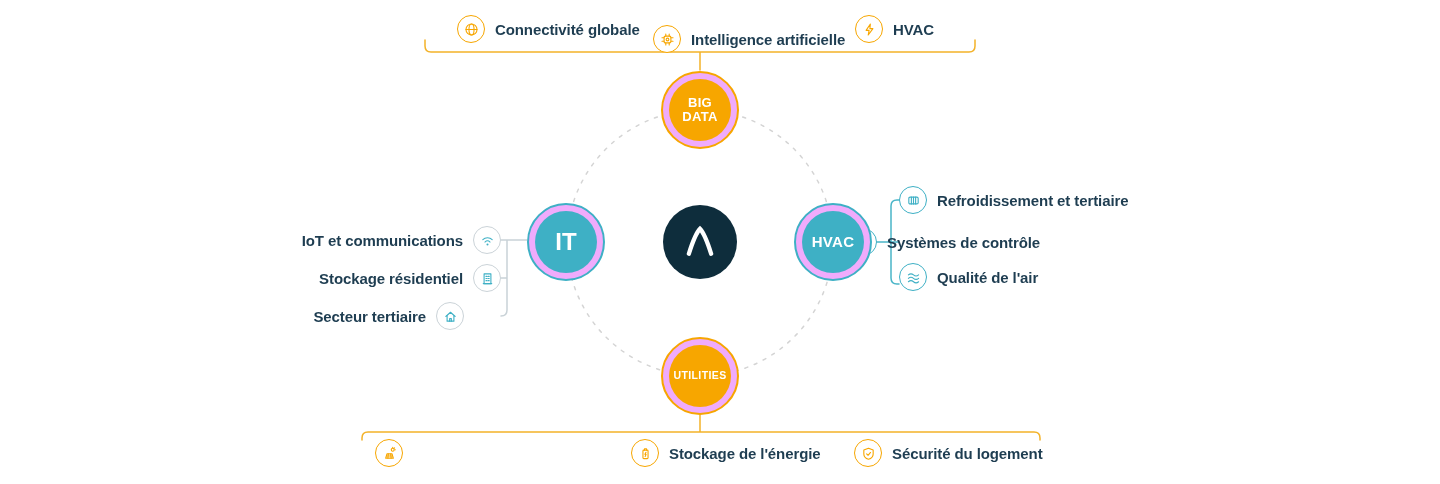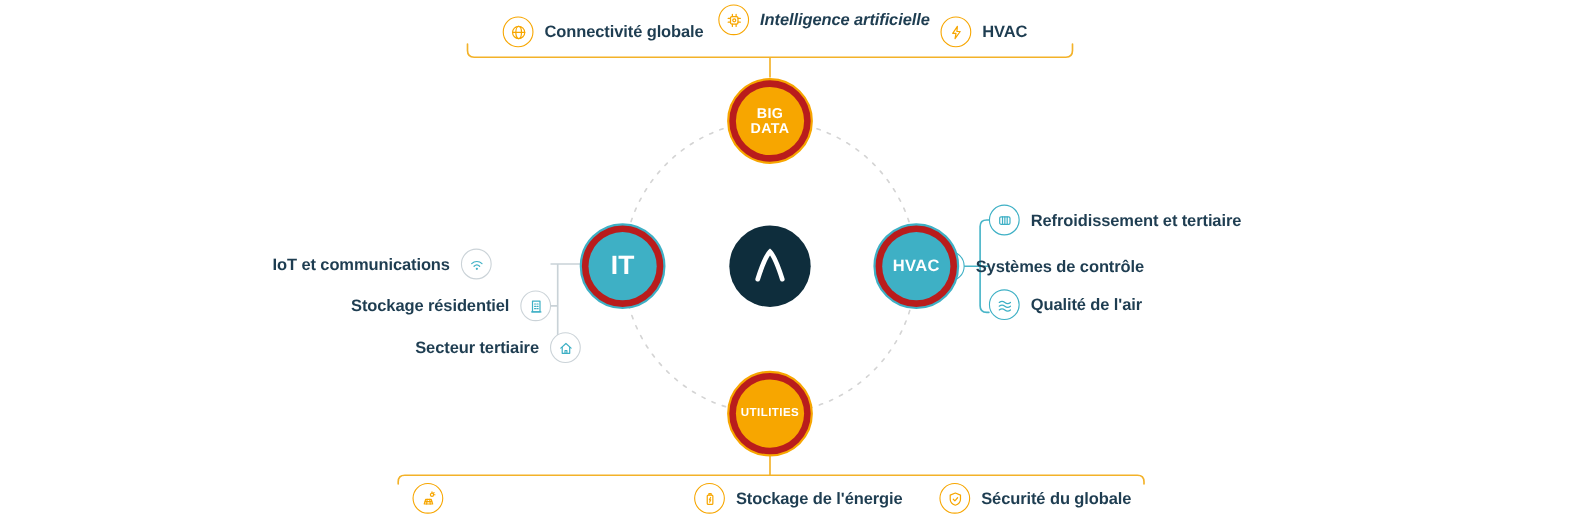--- a/index.html
+++ b/index.html
@@ -13,21 +13,21 @@
     font-family:"Liberation Sans", sans-serif; color:var(--navy);
   }
   .connectors{position:absolute; left:0; top:0; z-index:1;}
   .orbit{fill:none; stroke:#D4D4D4; stroke-width:1.5; stroke-dasharray:3 7; stroke-linecap:round;}
   .l-orange{fill:none; stroke:var(--line_orange); stroke-width:1.5; stroke-linecap:round;}
   .l-teal{fill:none; stroke:var(--line_teal); stroke-width:1.5; stroke-linecap:round;}
   .l-gray{fill:none; stroke:var(--line_gray); stroke-width:1.5; stroke-linecap:round;}
 
   .node{
     position:absolute; width:78px; height:78px; border-radius:50%;
-    background:#b91c1c; border:2.5px solid; display:flex; align-items:center; justify-content:center;
+    background:#f0abfc; border:2.5px solid; display:flex; align-items:center; justify-content:center;
     transform:translate(-50%,-50%); z-index:3;
   }
   .node-inner{
     width:62px; height:62px; border-radius:50%; display:flex; align-items:center; justify-content:center;
     color:#fff; font-weight:bold; text-align:center; line-height:1.1;
   }
   .node-orange{border-color:var(--orange);} .node-orange .node-inner{background:var(--orange);}
   .node-teal{border-color:var(--teal);} .node-teal .node-inner{background:var(--teal);}
   .node-big .node-inner{font-size:13px; letter-spacing:.3px;}
   .node-utilities .node-inner{font-size:10.5px; letter-spacing:.4px; white-space:nowrap;}
@@ -91,21 +91,21 @@
 <div class="item orange-item" style="left:457px; top:29px;">
   <span class="icon-circle">
     <svg viewBox="0 0 20 20" aria-hidden="true">
         <circle cx="10" cy="10" r="6.5"></circle>
         <ellipse cx="10" cy="10" rx="3" ry="6.5"></ellipse>
         <path d="M3.5 10 H16.5"></path>
       </svg>
   </span>
   <span class="label">Connectivité globale</span>
 </div>
-<div class="item orange-item" style="left:653px; top:18px;font-style:italic;">
+<div class="item orange-item" style="left:653px; top:39px;">
   <span class="icon-circle">
     <svg viewBox="0 0 20 20" aria-hidden="true">
         <rect x="6" y="6" width="8" height="8" rx="1.5"></rect>
         <circle cx="10" cy="10" r="1.6"></circle>
         <path d="M8 3.5 V6 M12 3.5 V6 M8 14 V16.5 M12 14 V16.5 M3.5 8 H6 M3.5 12 H6 M14 8 H16.5 M14 12 H16.5"></path>
       </svg>
   </span>
   <span class="label">Intelligence artificielle</span>
 </div>
 <div class="item orange-item" style="left:855px; top:29px;">
@@ -140,40 +140,40 @@
   <span class="icon-circle">
     <svg viewBox="0 0 20 20" aria-hidden="true">
         <path d="M4 7 Q7 4.5 10 7 T16 7"></path>
         <path d="M4 11 Q7 8.5 10 11 T16 11"></path>
         <path d="M4 15 Q7 12.5 10 15 T16 15"></path>
       </svg>
   </span>
   <span class="label">Qualité de l'air</span>
 </div>
 
-<div class="item gray-item" style="right:993px; top:240px;">
+<div class="item gray-item" style="right:939px; top:240px;">
   <span class="label">IoT et communications</span>
   <span class="icon-circle">
     <svg viewBox="0 0 20 20" aria-hidden="true">
         <path d="M4.5 9 C7.5 6 12.5 6 15.5 9"></path>
         <path d="M7 11.8 C8.8 10 11.2 10 13 11.8"></path>
         <circle class="fill" cx="10" cy="14.6" r="1.2"></circle>
       </svg>
   </span>
 </div>
 <div class="item gray-item" style="right:939px; top:278px;">
   <span class="label">Stockage résidentiel</span>
   <span class="icon-circle">
     <svg viewBox="0 0 20 20" aria-hidden="true">
         <rect x="6" y="4.5" width="8" height="11.5"></rect>
         <path d="M8.2 7.5 H9.4 M10.8 7.5 H12 M8.2 10 H9.4 M10.8 10 H12 M8.2 12.5 H9.4 M10.8 12.5 H12 M5 16 H15"></path>
       </svg>
   </span>
 </div>
-<div class="item gray-item" style="right:912px; top:316px;margin-left:28px;">
+<div class="item gray-item" style="right:976px; top:316px;margin-left:28px;">
   <span class="label">Secteur tertiaire</span>
   <span class="icon-circle">
     <svg viewBox="0 0 20 20" aria-hidden="true">
         <path d="M4.5 10 L10 5 L15.5 10"></path>
         <path d="M6 9.2 V15.5 H14 V9.2"></path>
         <path d="M9 15.5 V12.5 H11 V15.5"></path>
       </svg>
   </span>
 </div>
 
@@ -197,14 +197,14 @@
   </span>
   <span class="label">Stockage de l'énergie</span>
 </div>
 <div class="item orange-item" style="left:854px; top:453px;">
   <span class="icon-circle">
     <svg viewBox="0 0 20 20" aria-hidden="true">
         <path d="M10 3.8 L15.5 6 V10.5 C15.5 13.8 13.2 15.8 10 16.8 C6.8 15.8 4.5 13.8 4.5 10.5 V6 Z"></path>
         <path d="M7.8 10.4 L9.5 12.1 L12.4 8.8"></path>
       </svg>
   </span>
-  <span class="label">Sécurité du globale</span>
+  <span class="label">Sécurité du logement</span>
 </div>
 
 </body></html>

